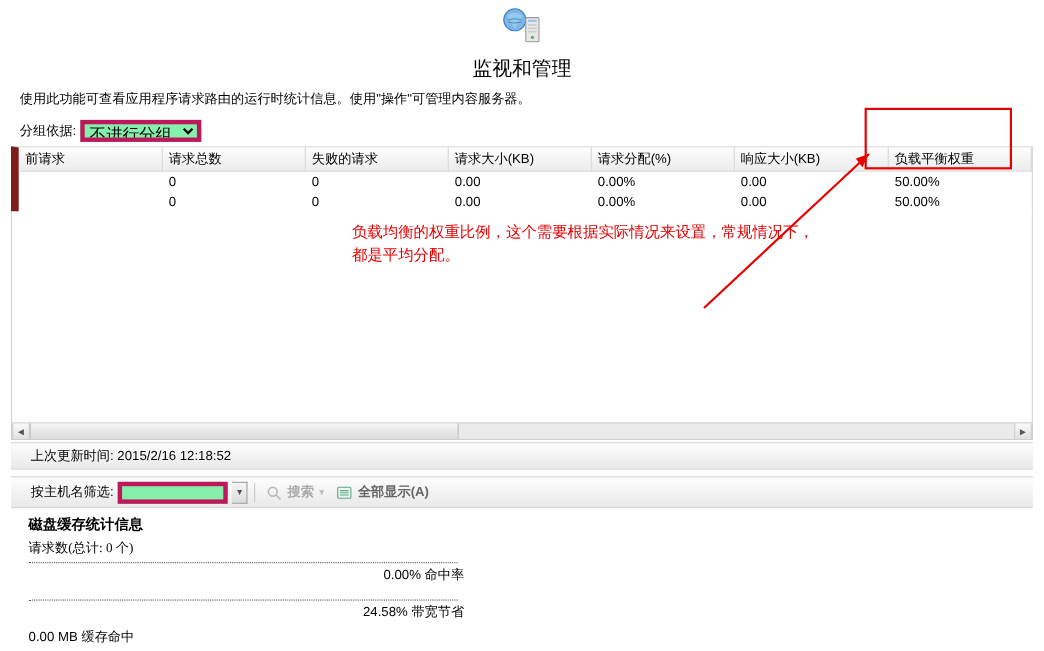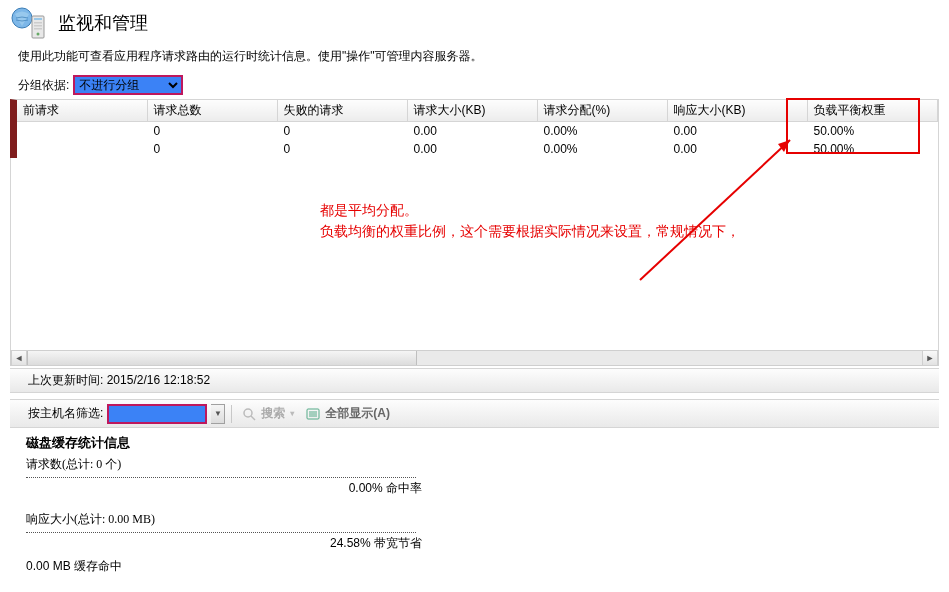--- a/index.html
+++ b/index.html
@@ -12,45 +12,46 @@
     width: 949px;
     height: 592px;
     overflow: hidden;
     position: relative;
   }
   .header {
     display: flex;
     align-items: center;
     padding: 6px 10px 4px 10px;
     gap: 10px;
+    flex-direction: column;
   }
   .header-icons {
     position: relative;
     width: 38px;
     height: 34px;
   }
   .page-title {
     font-size: 18px;
     font-weight: normal;
   }
   .desc {
     padding: 4px 10px 10px 18px;
   }
   .group-row {
     display: flex;
     align-items: center;
     gap: 4px;
     padding: 0 10px 4px 18px;
   }
   select, input[type="text"].combo {
-    font-size: 12px;
+    font-size: 15px;
     font-family: inherit;
     height: 20px;
-    border: 2px solid #be185d;
-    background: #3b82f6;
+    border: 4px solid #be185d;
+    background: #86efac;
   }
   select { width: 110px; }
   .table-wrap {
     border-left: 7px solid #7f1d1d;
     border-right: 1px solid #d5d5d5;
     border-top: 1px solid #d5d5d5;
     margin: 0 10px;
   }
   table.grid {
     width: 100%;
@@ -327,32 +328,31 @@
 
   <div class="stats-block">
     <div class="stats-line1">请求数(总计: 0 个)</div>
     <div class="stats-divider"></div>
     <div class="stats-line2">
       <span class="left">0.00% 命中率</span>
     </div>
   </div>
 
   <div class="stats-block">
-    <div class="stats-line1">响应大小(总计: 0.00 MB)</div>
     <div class="stats-divider"></div>
     <div class="stats-line2">
       <span class="left">24.58% 带宽节省</span>
     </div>
     <div class="stats-line3">0.00 MB 缓存命中</div>
   </div>
 </div>
 
 <div class="annotation-box" style="left:786px; top:98px; width:134px; height:56px;"></div>
 
 <svg class="annotation-arrow" style="left:630px; top:130px; width:170px; height:160px;">
   <line x1="10" y1="150" x2="160" y2="10" stroke="#e60000" stroke-width="2"></line>
   <polygon points="160,10 148,14 154,22" fill="#e60000"></polygon>
 </svg>
 
 <div class="annotation-text" style="left:320px; top:200px; width:460px;">
+  <div>负载均衡的权重比例，这个需要根据实际情况来设置，常规情况下，</div>
   <div>都是平均分配。</div>
-  <div>负载均衡的权重比例，这个需要根据实际情况来设置，常规情况下，</div>
 </div>
 
 </body></html>

